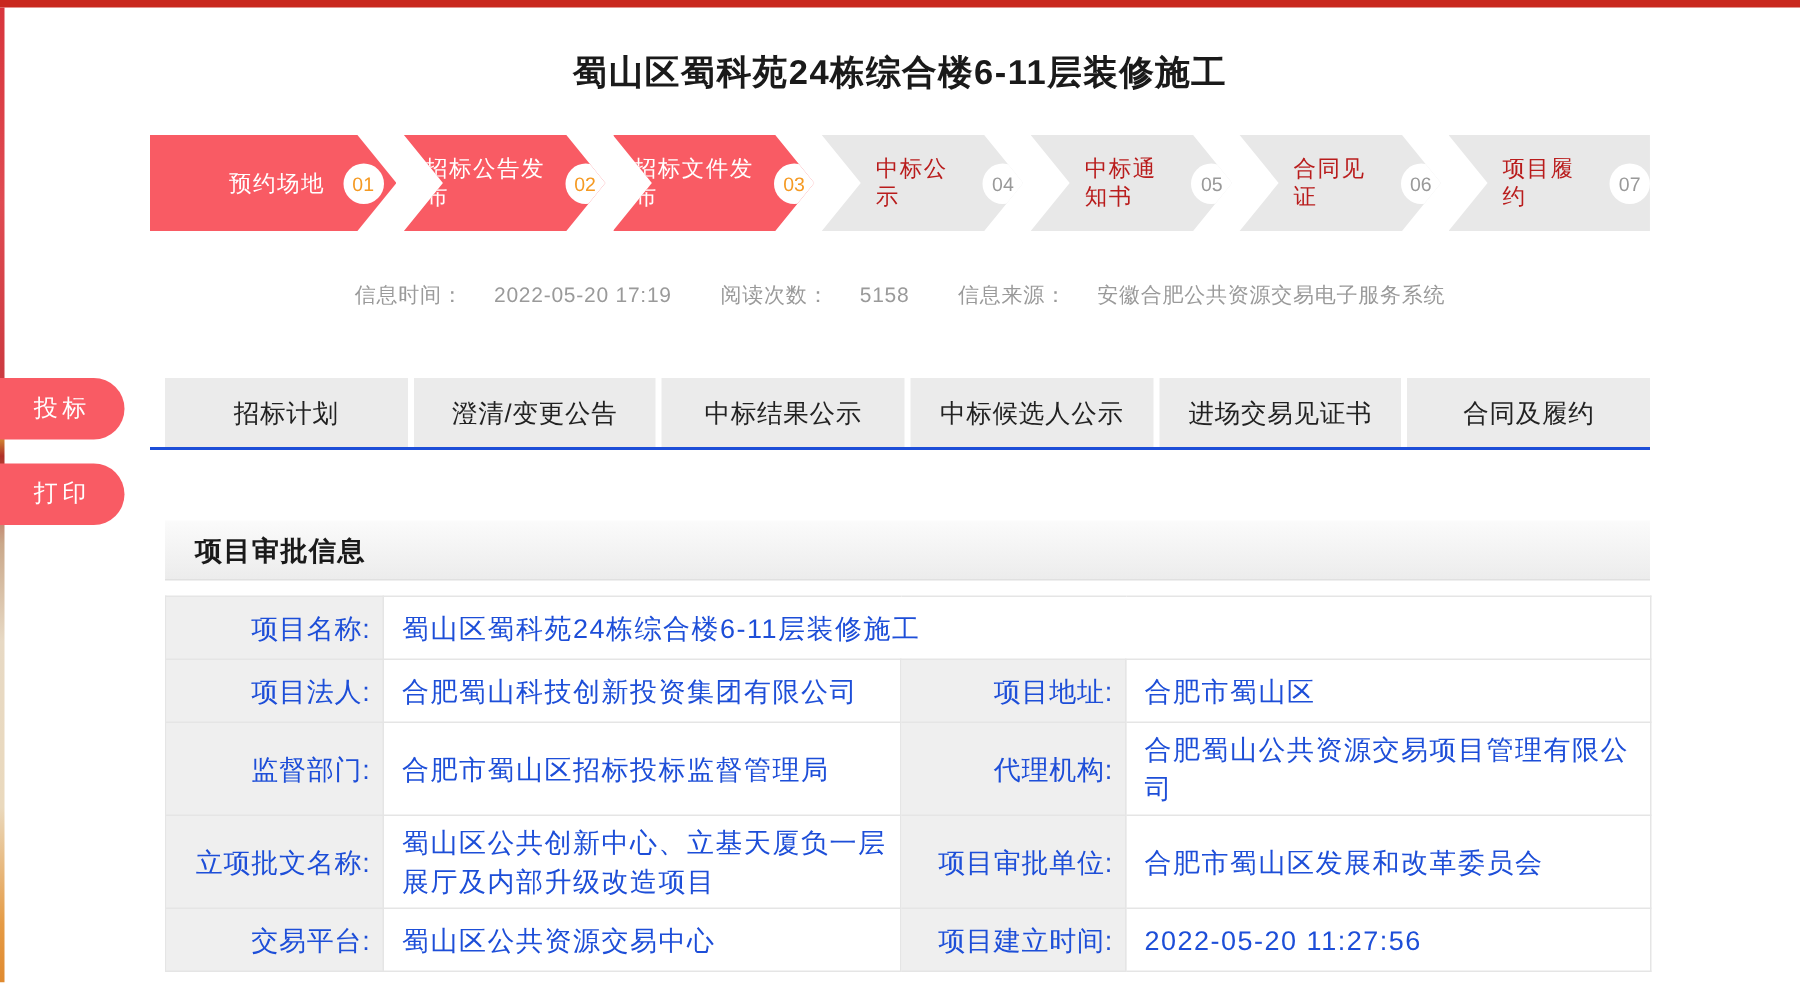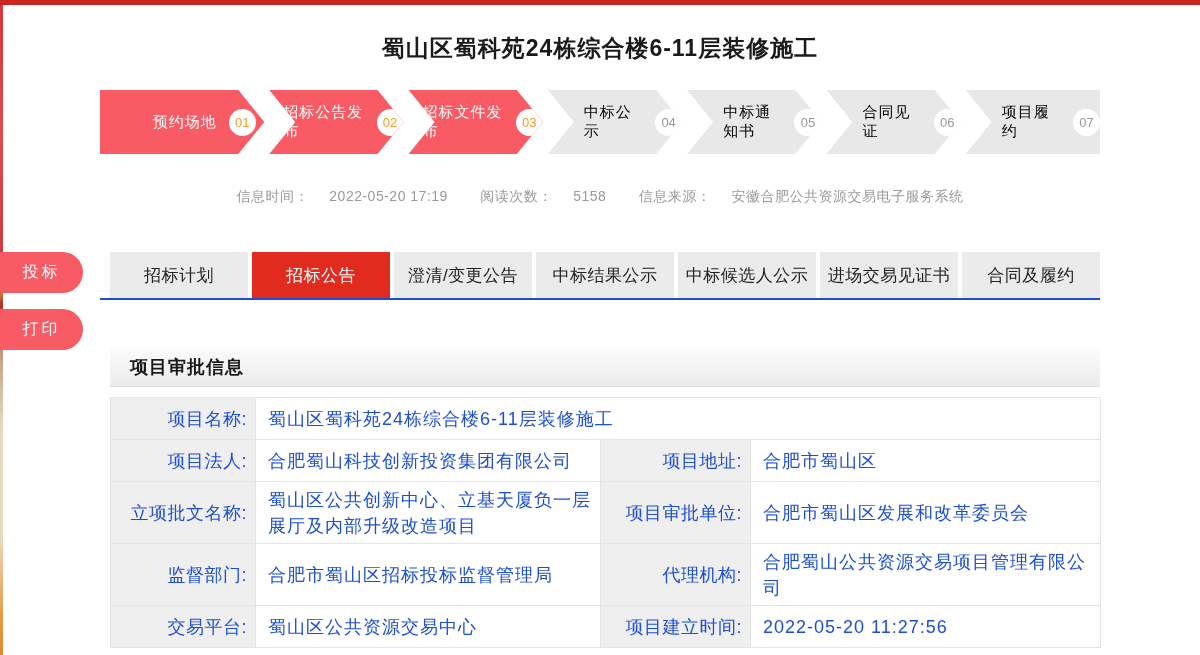--- a/index.html
+++ b/index.html
@@ -39,21 +39,21 @@
     gap: 12px; padding-left: 14px;
   }
   .step:last-child { margin-right: 0; }
   .step.first { clip-path: polygon(0 0, calc(100% - 26px) 0, 100% 50%, calc(100% - 26px) 100%, 0 100%); padding-left: 44px; }
   .step.mid   { clip-path: polygon(0 0, calc(100% - 26px) 0, 100% 50%, calc(100% - 26px) 100%, 0 100%, 26px 50%); }
   .step.last  { clip-path: polygon(0 0, 100% 0, 100% 100%, 0 100%, 26px 50%); }
   .step.active { background: #f95b64; }
   .step.inactive { background: #e8e8e8; }
   .step-label { font-size: 15px; letter-spacing: 1px; }
   .step.active .step-label { color: #ffffff; }
-  .step.inactive .step-label { color: #000000; margin-left: 22px; }
+  .step.inactive .step-label { color: #b91c1c; margin-left: 22px; }
   .step-num {
     width: 27px; height: 27px; border-radius: 50%;
     background: #ffffff; display: inline-flex;
     align-items: center; justify-content: center;
     font-size: 13px; flex: 0 0 27px;
   }
   .step.active .step-num { color: #f59a23; }
   .step.inactive .step-num { color: #999999; }
 
   
@@ -169,21 +169,20 @@
     <span class="m-label">信息时间：</span>
     <span class="m-value">2022-05-20 17:19</span>
     <span class="m-label">阅读次数：</span>
     <span class="m-value">5158</span>
     <span class="m-label">信息来源：</span>
     <span class="m-value">安徽合肥公共资源交易电子服务系统</span>
   </div>
 
   <div class="tab-strip">
     <div class="tab inactive">招标计划</div>
-    <div class="tab active">招标公告</div>
     <div class="tab inactive">澄清/变更公告</div>
     <div class="tab inactive">中标结果公示</div>
     <div class="tab inactive">中标候选人公示</div>
     <div class="tab inactive">进场交易见证书</div>
     <div class="tab inactive">合同及履约</div>
   </div>
 
   <div class="section-header">项目审批信息</div>
 
   <table class="info">
@@ -198,30 +197,30 @@
       <td class="lbl">项目名称:</td>
       <td class="val" colspan="3">蜀山区蜀科苑24栋综合楼6-11层装修施工</td>
     </tr>
     <tr class="h42">
       <td class="lbl">项目法人:</td>
       <td class="val">合肥蜀山科技创新投资集团有限公司</td>
       <td class="lbl">项目地址:</td>
       <td class="val">合肥市蜀山区</td>
     </tr>
     <tr class="h62">
+      <td class="lbl">监督部门:</td>
+      <td class="val">合肥市蜀山区招标投标监督管理局</td>
+      <td class="lbl">代理机构:</td>
+      <td class="val">合肥蜀山公共资源交易项目管理有限公司</td>
+    </tr>
+    <tr class="h62">
       <td class="lbl">立项批文名称:</td>
       <td class="val">蜀山区公共创新中心、立基天厦负一层展厅及内部升级改造项目</td>
       <td class="lbl">项目审批单位:</td>
       <td class="val">合肥市蜀山区发展和改革委员会</td>
-    </tr>
-    <tr class="h62">
-      <td class="lbl">监督部门:</td>
-      <td class="val">合肥市蜀山区招标投标监督管理局</td>
-      <td class="lbl">代理机构:</td>
-      <td class="val">合肥蜀山公共资源交易项目管理有限公司</td>
     </tr>
     <tr class="h42">
       <td class="lbl">交易平台:</td>
       <td class="val">蜀山区公共资源交易中心</td>
       <td class="lbl">项目建立时间:</td>
       <td class="val">2022-05-20 11:27:56</td>
     </tr>
   </tbody>
     </table>
 

